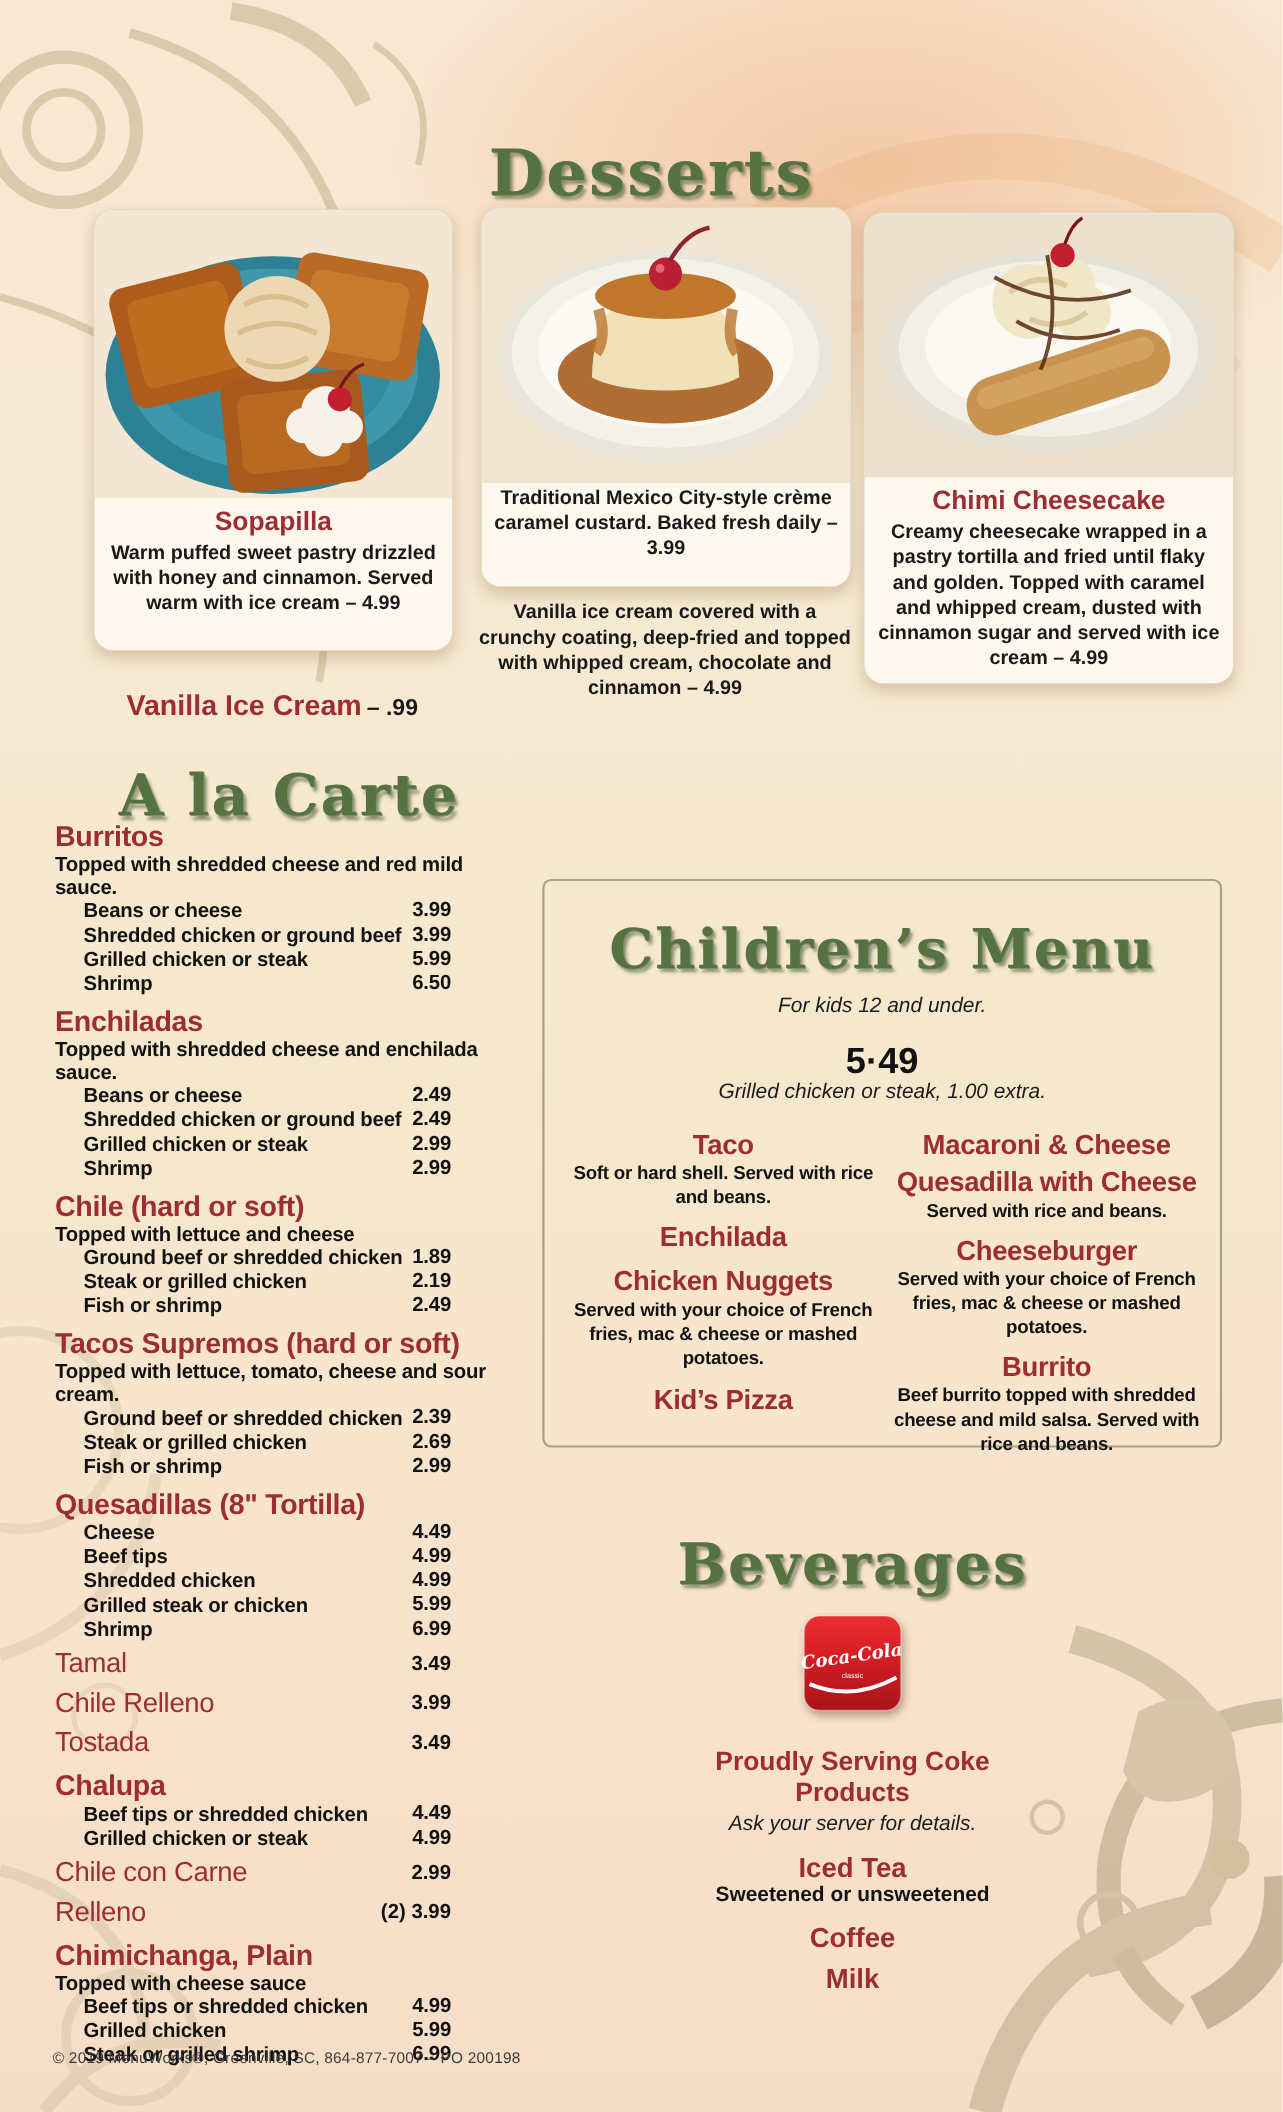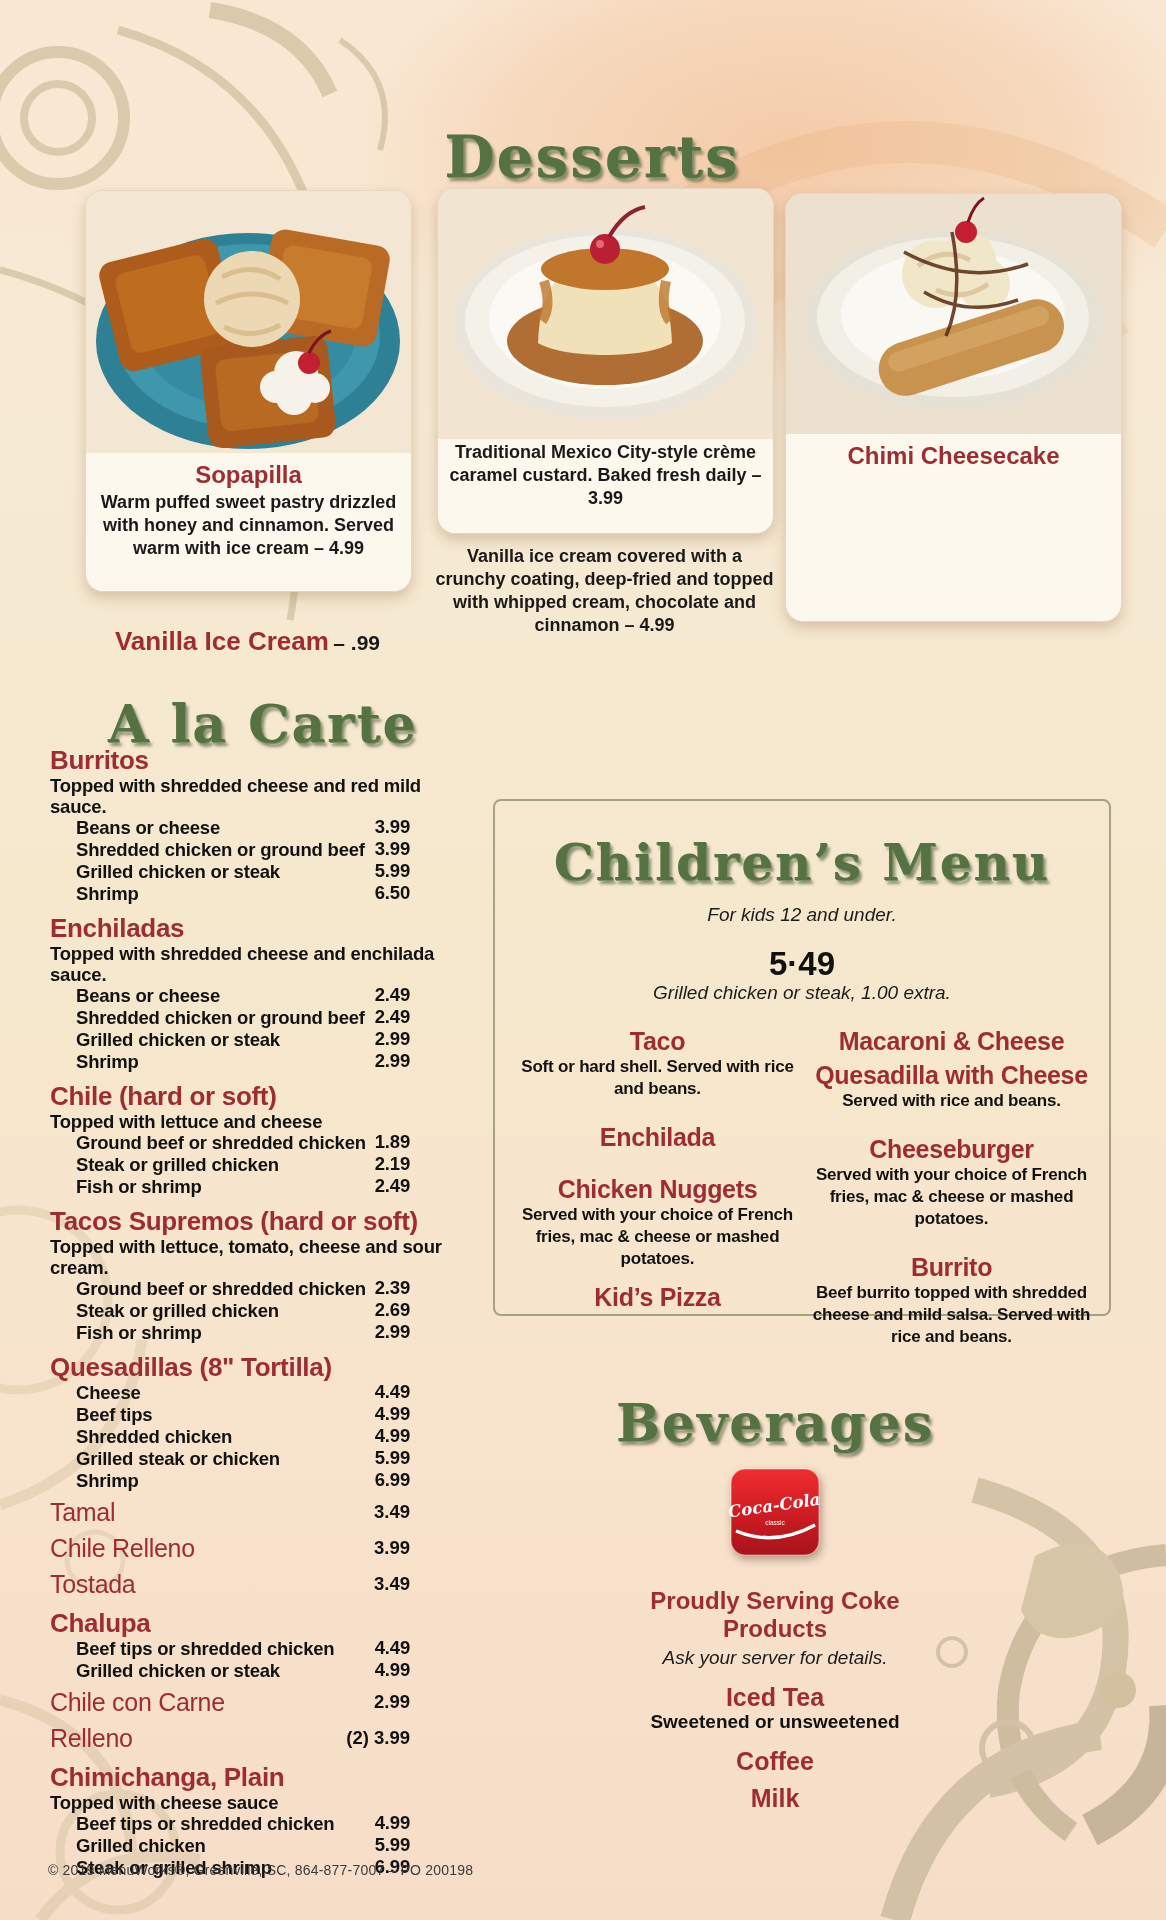--- a/index.html
+++ b/index.html
@@ -43,21 +43,21 @@
   
   #kids-panel{position:absolute;left:493px;top:799px;width:618px;height:517px;
       border:2px solid rgba(100,105,72,.55);border-radius:8px;box-sizing:border-box;padding:16px 13px;}
   .kids-title{text-align:center;font-size:50px;margin-top:16px;}
   .kids-tagline{text-align:center;font-style:italic;font-size:19px;color:#1c1c1c;margin-top:12px;}
   .kids-price{text-align:center;font-weight:bold;font-size:33px;color:#111;margin-top:20px;line-height:36px;}
   .kids-price-note{text-align:center;font-style:italic;font-size:19px;color:#1c1c1c;}
   .kids-cols{display:flex;margin-top:22px;}
   .kcol-l{width:300px;text-align:center;}
   .kcol-r{width:290px;text-align:center;}
-  .kid-h{color:#9e2c33;font-weight:bold;font-size:25px;line-height:30px;margin-top:22px;letter-spacing:-0.3px;}
+  .kid-h{color:#9e2c33;font-weight:bold;font-size:25px;line-height:30px;margin-top:10px;letter-spacing:-0.3px;}
   .kid-h.first{margin-top:0;}
   .kid-h.tight{margin-top:4px;}
   .kid-d{font-weight:bold;font-size:17px;line-height:22px;color:#121212;letter-spacing:-0.2px;}
   
   #beverages{position:absolute;left:495px;top:1392px;width:560px;text-align:center;}
   .bev-title{font-size:52px;}
   .coke-wrap{margin-top:14px;}
   .coke-wrap svg{filter:drop-shadow(2px 4px 4px rgba(90,50,30,.45));}
   .bev-serving{color:#9e2c33;font-weight:bold;font-size:24px;line-height:28px;width:310px;margin:24px auto 0;}
   .bev-serving-note{font-style:italic;font-size:19px;color:#1c1c1c;margin-top:4px;}
@@ -172,20 +172,21 @@
       <circle cx="150" cy="80" r="34"></circle>
         <circle cx="182" cy="66" r="28"></circle>
         <circle cx="198" cy="90" r="26"></circle>
     </g>
     <path d="M 132 72 q 24 -20 52 -6 M 150 96 q 28 12 52 -6" stroke="#dcc9a0" stroke-width="5" fill="none"></path>
     <path d="M 118 58 q 62 34 124 12 M 138 98 q 44 26 94 8 M 166 38 q 12 64 -6 104" stroke="#57290f" stroke-width="3.5" fill="none" opacity=".85"></path>
     <circle cx="180" cy="38" r="11" fill="#c21f30"></circle>
     <path d="M 182 28 q 6 -18 16 -24" stroke="#7c1420" stroke-width="3" fill="none"></path>
   </svg>
   <div class="card-title">Chimi Cheesecake</div>
+  <div class="card-desc">Creamy cheesecake wrapped in a pastry tortilla and fried until flaky and golden. Topped with caramel and whipped cream, dusted with cinnamon sugar and served with ice cream – 4.99</div>
 </div>
 
 <div id="vanilla-extra">
   <span class="red-inline">Vanilla Ice Cream</span>
   <span class="blk-inline">– .99</span>
 </div>
 
 <div id="fried-extra">
   <div class="fried-desc">Vanilla ice cream covered with a crunchy coating, deep-fried and topped with whipped cream, chocolate and cinnamon – 4.99</div>
 </div>

